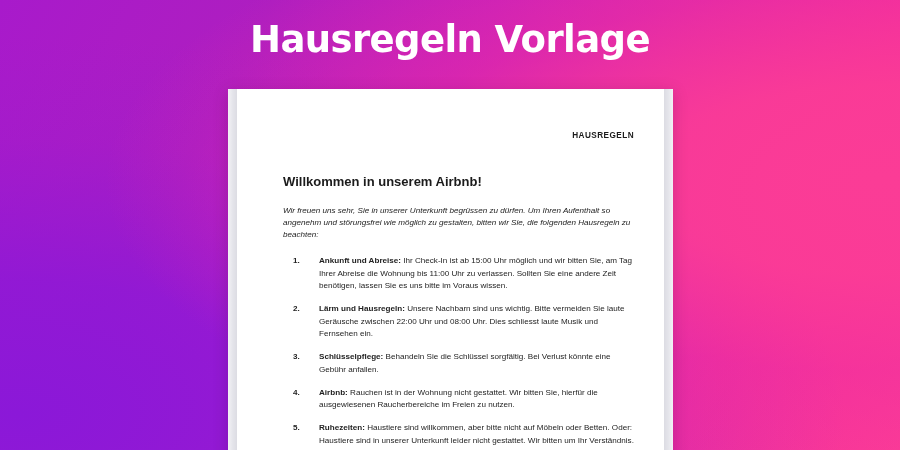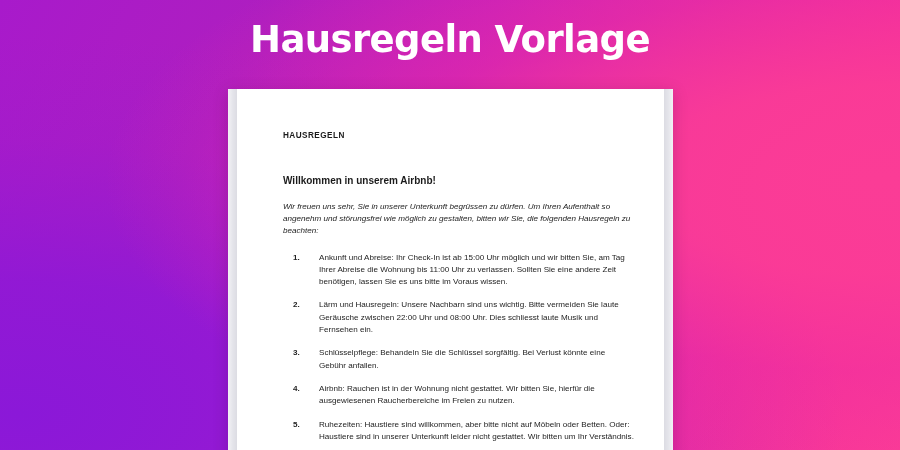--- a/index.html
+++ b/index.html
@@ -76,24 +76,25 @@
     font-family:"Liberation Sans", sans-serif;
     color:#1b1b1b;
   }
 
   .doc-h1 {
     font-size:8.2px;
     font-weight:bold;
     letter-spacing:0.45px;
     margin-top:42px;
     line-height:1.3;
+    text-align:right;
   }
 
   .doc-h2 {
-    font-size:10px;
+    font-size:13px;
     font-weight:bold;
     margin-top:32px;
     line-height:1.3;
   }
 
   .doc-p {
     font-size:8.1px;
     line-height:1.52;
     margin-top:12px;
     color:#232323;
@@ -113,21 +114,21 @@
     color:#232323;
   }
   .rule-num {
     position:absolute;
     left:10px;
     top:0;
     font-weight:bold;
     font-size:8.1px;
   }
   .rule-term {
-    font-weight:normal;
+    font-weight:bold;
   }
 </style>
 </head>
 <body>
 
 <div class="title-wrap">
   <h1 class="page-title">Hausregeln Vorlage</h1>
 </div>
 
 <div class="doc-viewer">

